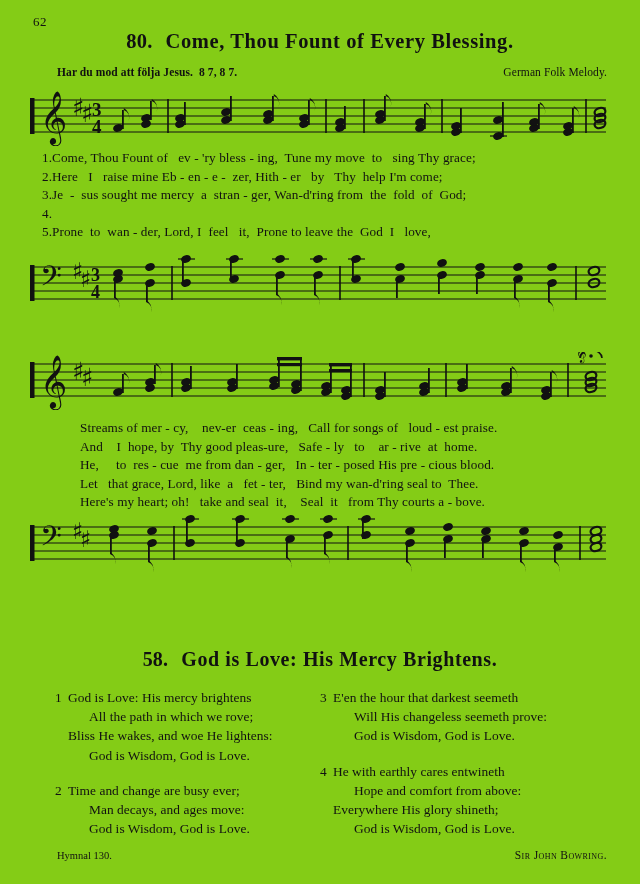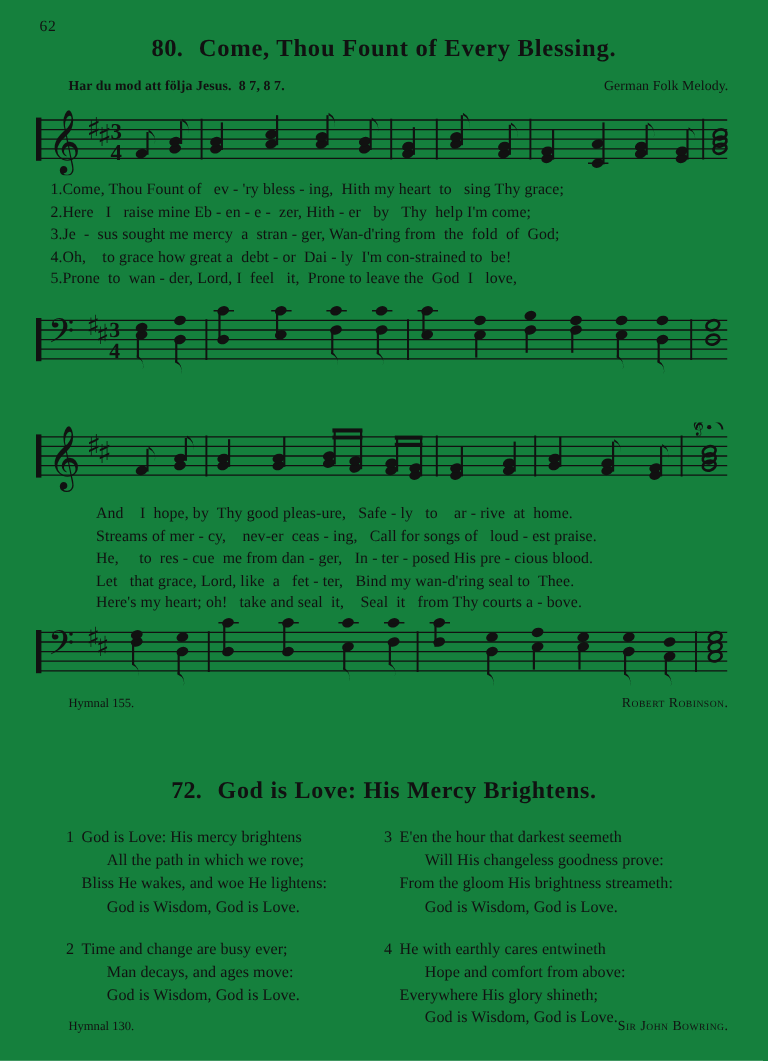--- a/index.html
+++ b/index.html
@@ -13,21 +13,21 @@
     position: relative;
     font-family: "Liberation Serif", "DejaVu Serif", serif;
     color: #111111;
     overflow: hidden;
   }
 
   .page {
     position: relative;
     width: 640px;
     height: 884px;
-    background: #15803d;
+    background: #84cc16;
   }
 
   
   .page-number {
     position: absolute;
     left: 33px;
     top: 14px;
     font-size: 13px;
     letter-spacing: 0.5px;
   }
@@ -279,33 +279,32 @@
         <ellipse cx="572" cy="36" rx="5.5" ry="4" transform="rotate(-18 572 36)" fill="none" stroke="#111" stroke-width="2.2"></ellipse>
         <ellipse cx="572" cy="30" rx="5.5" ry="4" transform="rotate(-18 572 30)" fill="none" stroke="#111" stroke-width="2.2"></ellipse>
         <ellipse cx="572" cy="24" rx="5.5" ry="4" transform="rotate(-18 572 24)" fill="none" stroke="#111" stroke-width="2.2"></ellipse>
       </g>
     </svg>
   </div>
 
   <div class="lyric-block" id="lyrics-1">
     <div class="lyric-line">
       <span class="vnum">1.</span>
-      <span class="ltext">Come, Thou Fount of   ev - 'ry bless - ing,  Hith my heart  to   sing Thy grace;</span>
+      <span class="ltext">Come, Thou Fount of   ev - 'ry bless - ing,  Tune my move  to   sing Thy grace;</span>
     </div>
     <div class="lyric-line">
       <span class="vnum">2.</span>
       <span class="ltext">Here   I   raise mine Eb - en - e -  zer, Hith - er   by   Thy  help I'm come;</span>
     </div>
     <div class="lyric-line">
       <span class="vnum">3.</span>
       <span class="ltext">Je  -  sus sought me mercy  a  stran - ger, Wan-d'ring from  the  fold  of  God;</span>
     </div>
     <div class="lyric-line">
       <span class="vnum">4.</span>
-      <span class="ltext">Oh,    to grace how great a  debt - or  Dai - ly  I'm con-strained to  be!</span>
     </div>
     <div class="lyric-line">
       <span class="vnum">5.</span>
       <span class="ltext">Prone  to  wan - der, Lord, I  feel   it,  Prone to leave the  God  I   love,</span>
     </div>
   </div>
 
   <div class="system" id="system-2">
     <svg width="584" height="62" viewBox="0 0 584 62">
       <g stroke="#111" stroke-width="1.1">
@@ -489,25 +488,25 @@
         <ellipse cx="563" cy="36" rx="5.5" ry="4" transform="rotate(-18 563 36)" fill="none" stroke="#111" stroke-width="2.2"></ellipse>
         <ellipse cx="563" cy="30" rx="5.5" ry="4" transform="rotate(-18 563 30)" fill="none" stroke="#111" stroke-width="2.2"></ellipse>
         <ellipse cx="563" cy="24" rx="5.5" ry="4" transform="rotate(-18 563 24)" fill="none" stroke="#111" stroke-width="2.2"></ellipse>
       </g>
     </svg>
   </div>
 
   <div class="lyric-block" id="lyrics-2">
     <div class="lyric-line">
       <span class="vnum"></span>
+      <span class="ltext">Streams of mer - cy,    nev-er  ceas - ing,   Call for songs of   loud - est praise.</span>
+    </div>
+    <div class="lyric-line">
+      <span class="vnum"></span>
       <span class="ltext">And    I  hope, by  Thy good pleas-ure,   Safe - ly   to    ar - rive  at  home.</span>
-    </div>
-    <div class="lyric-line">
-      <span class="vnum"></span>
-      <span class="ltext">Streams of mer - cy,    nev-er  ceas - ing,   Call for songs of   loud - est praise.</span>
     </div>
     <div class="lyric-line">
       <span class="vnum"></span>
       <span class="ltext">He,     to  res - cue  me from dan - ger,   In - ter - posed His pre - cious blood.</span>
     </div>
     <div class="lyric-line">
       <span class="vnum"></span>
       <span class="ltext">Let   that grace, Lord, like  a   fet - ter,   Bind my wan-d'ring seal to  Thee.</span>
     </div>
     <div class="lyric-line">
@@ -597,27 +596,23 @@
           <line x1="552" y1="13" x2="552" y2="47"></line>
         </g>
       <g>
         <ellipse cx="568" cy="34" rx="5.5" ry="4" transform="rotate(-18 568 34)" fill="none" stroke="#111" stroke-width="2.2"></ellipse>
         <ellipse cx="568" cy="26" rx="5.5" ry="4" transform="rotate(-18 568 26)" fill="none" stroke="#111" stroke-width="2.2"></ellipse>
         <ellipse cx="568" cy="18" rx="5.5" ry="4" transform="rotate(-18 568 18)" fill="none" stroke="#111" stroke-width="2.2"></ellipse>
       </g>
     </svg>
   </div>
 
-  <div class="footer-row" id="footer-80">
-    <span>Hymnal 155.</span>
-    <span class="smallcaps">Robert Robinson.</span>
-  </div>
 
   <div class="hymn-title" id="title-81">
-    <span class="num">72.</span><span class="ttl">God is Love: His Mercy Brightens.</span>
+    <span class="num">58.</span><span class="ttl">God is Love: His Mercy Brightens.</span>
   </div>
 
   <div class="verse-columns">
     <div class="verse-col left">
 
       <div class="verse">
         <div class="verse-line"><span class="vn">1</span><span>God is Love: His mercy brightens</span></div>
         <div class="verse-line indent"><span class="vn-pad"></span><span>All the path in which we rove;</span></div>
         <div class="verse-line"><span class="vn-pad"></span><span>Bliss He wakes, and woe He lightens:</span></div>
         <div class="verse-line indent"><span class="vn-pad"></span><span>God is Wisdom, God is Love.</span></div>
@@ -628,22 +623,21 @@
         <div class="verse-line indent"><span class="vn-pad"></span><span>Man decays, and ages move:</span></div>
         <div class="verse-line indent"><span class="vn-pad"></span><span>God is Wisdom, God is Love.</span></div>
       </div>
 
     </div>
 
     <div class="verse-col right">
 
       <div class="verse">
         <div class="verse-line"><span class="vn">3</span><span>E'en the hour that darkest seemeth</span></div>
-        <div class="verse-line indent"><span class="vn-pad"></span><span>Will His changeless goodness prove:</span></div>
-        <div class="verse-line"><span class="vn-pad"></span><span>From the gloom His brightness streameth:</span></div>
+        <div class="verse-line indent"><span class="vn-pad"></span><span>Will His changeless seemeth prove:</span></div>
         <div class="verse-line indent"><span class="vn-pad"></span><span>God is Wisdom, God is Love.</span></div>
       </div>
 
       <div class="verse">
         <div class="verse-line"><span class="vn">4</span><span>He with earthly cares entwineth</span></div>
         <div class="verse-line indent"><span class="vn-pad"></span><span>Hope and comfort from above:</span></div>
         <div class="verse-line"><span class="vn-pad"></span><span>Everywhere His glory shineth;</span></div>
         <div class="verse-line indent"><span class="vn-pad"></span><span>God is Wisdom, God is Love.</span></div>
       </div>
 

